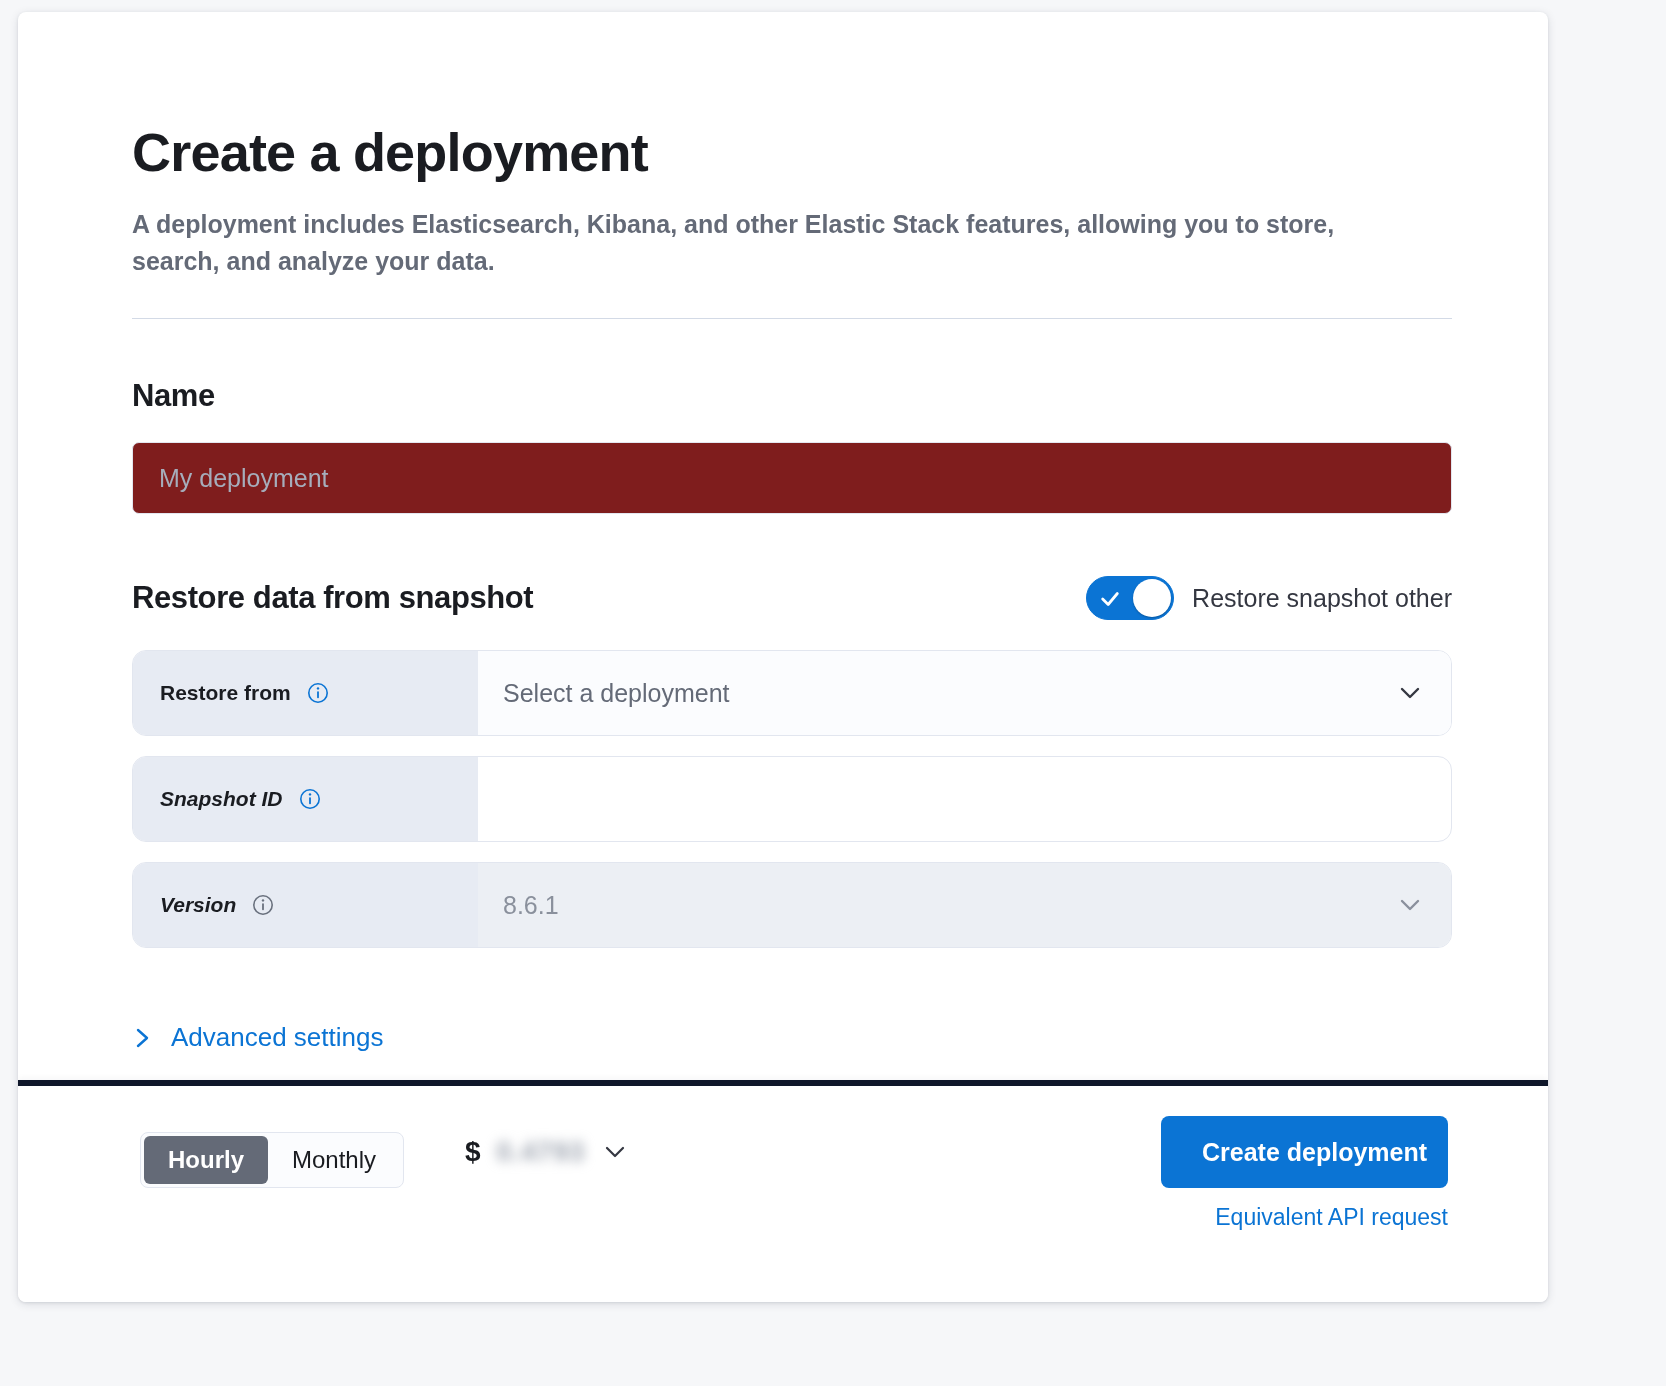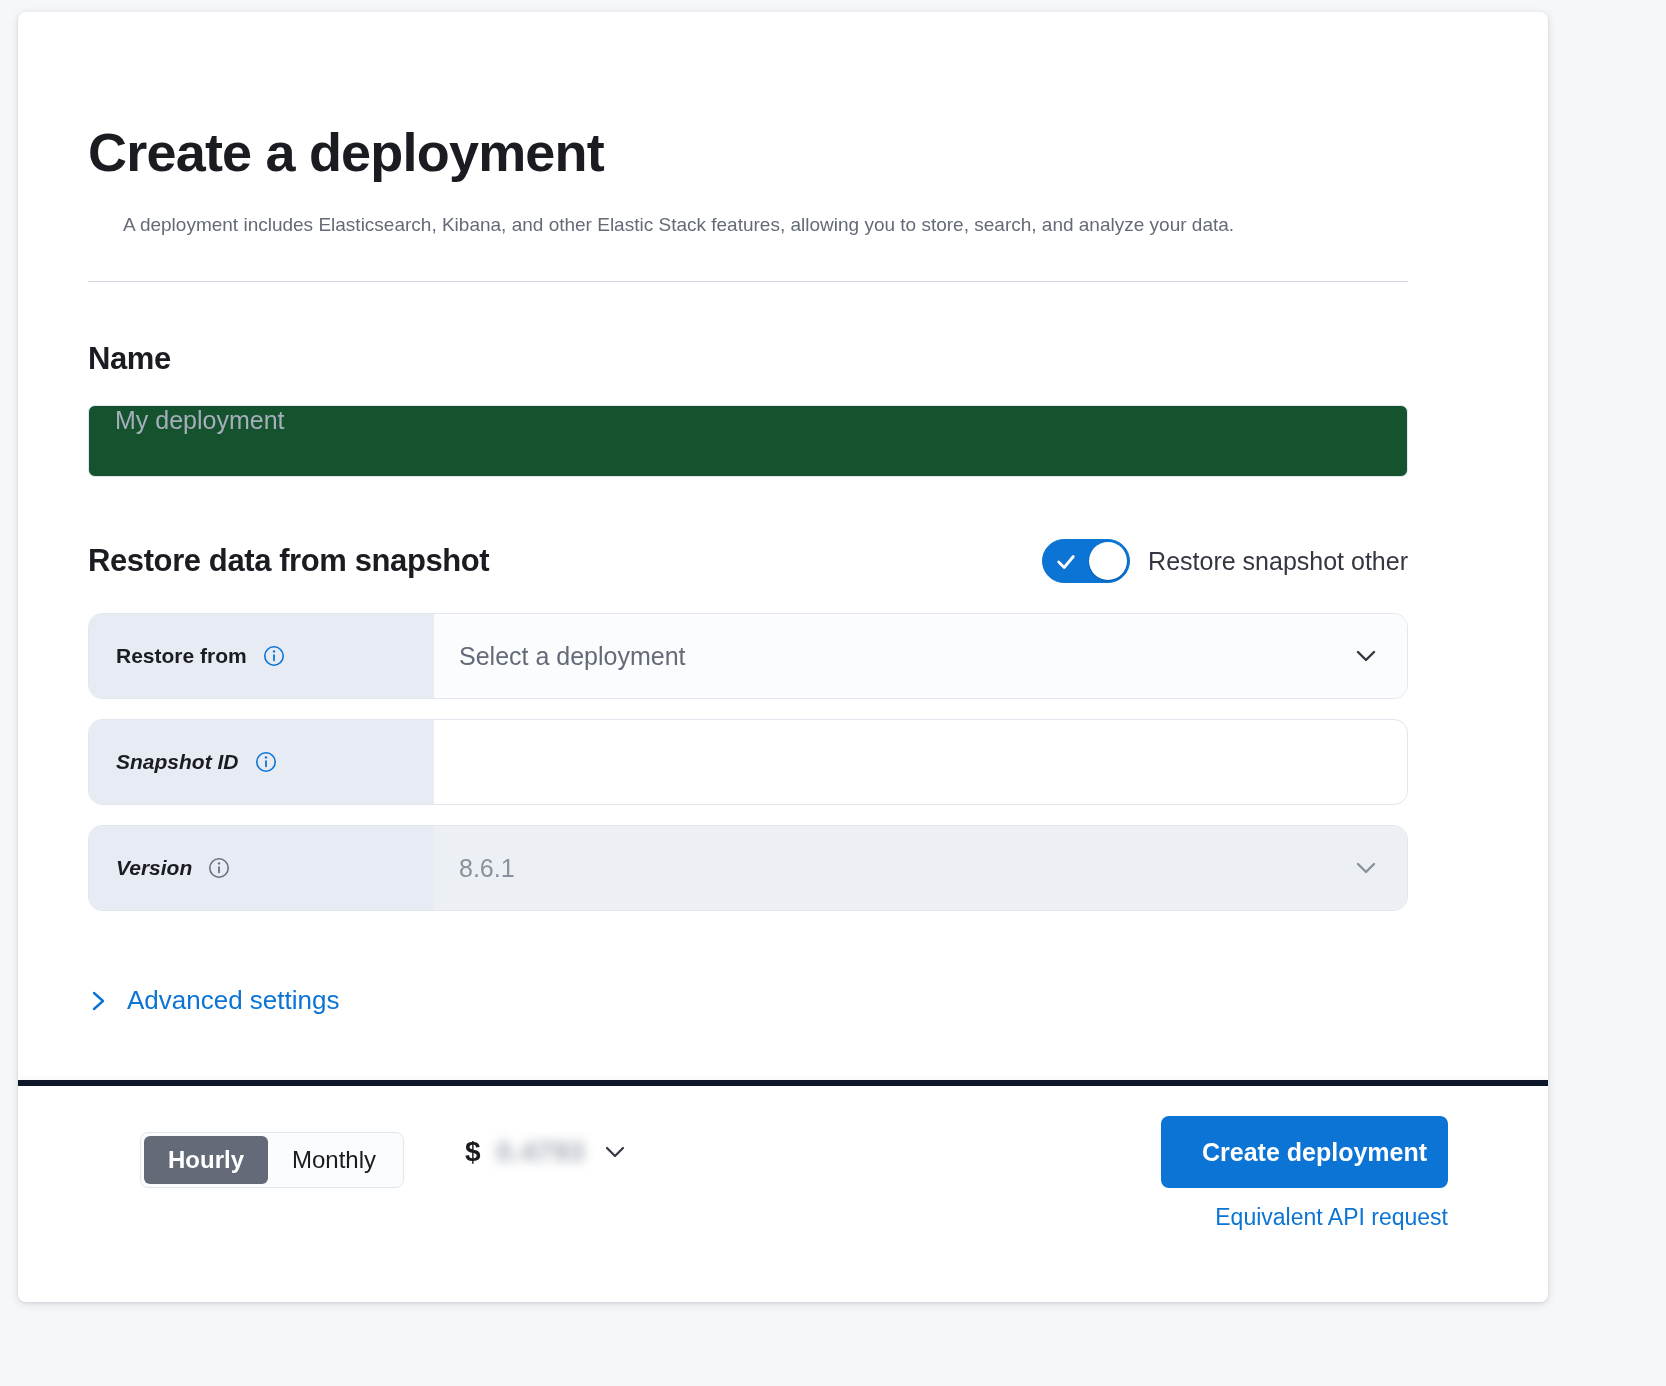--- a/index.html
+++ b/index.html
@@ -28,42 +28,41 @@
     width: 1530px;
     height: 1290px;
     background: #ffffff;
     border-radius: 8px;
     box-shadow: 0 2px 10px rgba(27,35,54,0.12), 0 1px 3px rgba(27,35,54,0.10);
     overflow: hidden;
   }
 
   .card-body {
     position: relative;
-    padding: 0 122px 0 70px;
+    padding: 0 122px 0 114px;
     height: 1068px;
   }
 
   
   .page-title {
     padding-top: 108px;
     font-size: 54px;
     line-height: 64px;
     font-weight: 700;
     letter-spacing: -0.8px;
     color: #1a1c21;
   }
 
   .page-desc {
     margin-top: 22px;
     width: 1255px;
-    font-size: 19px;
+    font-size: 25px;
     line-height: 37px;
     color: #646a77;
-    font-weight: 400;
-    margin-left: 35px;
+    font-weight: 700;
   }
 
   .divider {
     margin-top: 38px;
     height: 1px;
     width: 1320px;
     background: #d3dae6;
   }
 
   
@@ -77,22 +76,23 @@
 
   #name-heading { margin-top: 58px; }
 
   
   .name-field {
     margin-top: 27px;
     width: 1320px;
     height: 72px;
     border: 1px solid #e3e6ef;
     border-radius: 7px;
-    background: #14532d;
-    display: flex;
+    background: #7f1d1d;
+    display: flex;
+    align-items: center;
     padding: 0 26px;
   }
   .name-field .ph {
     font-size: 25px;
     color: #a6adbb;
   }
 
   
   .restore-head-row {
     margin-top: 62px;

